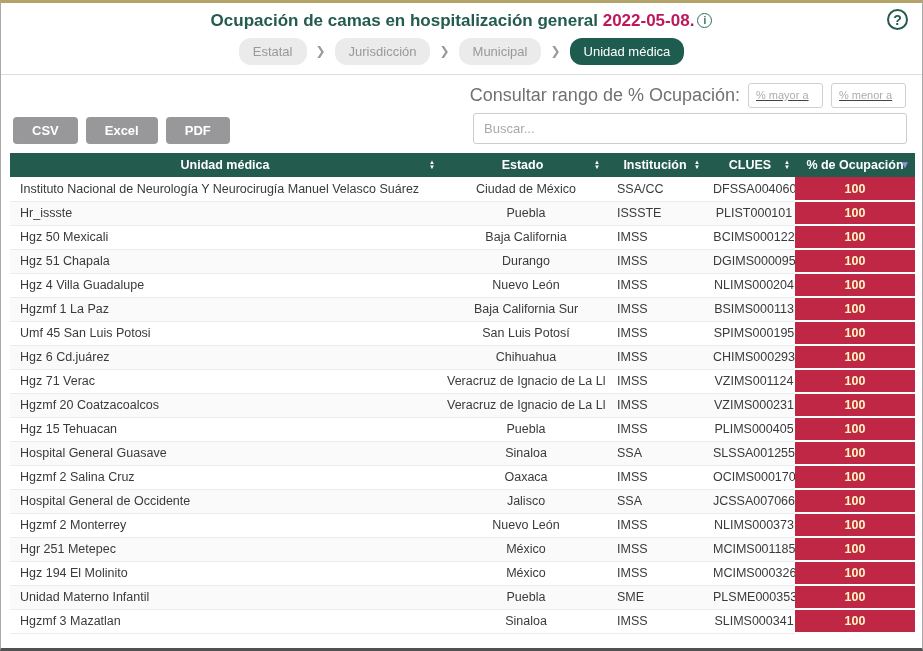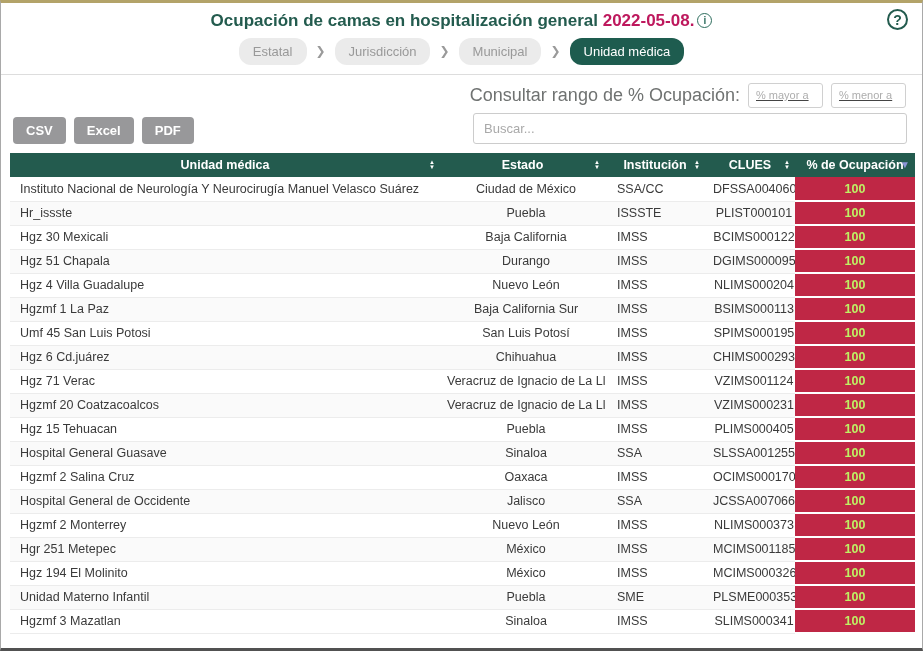--- a/index.html
+++ b/index.html
@@ -58,21 +58,21 @@
     font-family:"Liberation Sans",sans-serif; font-size:11px; padding:0 7px; color:#444;text-decoration:underline;
   }
   .range-input::placeholder { color:#adadad; }
 
   
   .toolbar-row { display:flex; justify-content:space-between; align-items:flex-end; padding:0 15px 0 12px; margin-top:2px; height:34px; }
   .export-group { display:flex; gap:8px; }
   .export-btn {
     border:none; background:#98989a; color:#fff;
     font-family:"Liberation Sans",sans-serif; font-size:13px; font-weight:bold;
-    padding:6px 13px; border-radius:4px; cursor:pointer;
+    padding:6px 19px; border-radius:4px; cursor:pointer;
   }
   .search-input {
     width:434px; height:31px; border:1px solid #ccc; border-radius:3px;
     font-family:"Liberation Sans",sans-serif; font-size:13px; padding:0 10px; color:#444;
   }
   .search-input::placeholder { color:#a9a9a9; }
 
   
   table { border-collapse:collapse; margin:9px 9px 0 9px; width:905px; table-layout:fixed; font-size:12.5px; }
   th, td { height:24px; overflow:hidden; white-space:nowrap; }
@@ -85,21 +85,21 @@
   th:nth-child(3), td:nth-child(3) { width:100px; }
   th:nth-child(4), td:nth-child(4) { width:90px; }
   th:nth-child(5), td:nth-child(5) { width:120px; }
   tbody td { color:#3a3a3a; border-bottom:1px solid #ececec; background:#fff; }
   tbody tr:nth-child(even) td { background:#fafafa; }
   td:nth-child(1) { padding-left:10px; text-align:left; }
   td:nth-child(2) { padding-left:7px;  text-align:center; }
   td:nth-child(3) { padding-left:12px; text-align:left; }
   td:nth-child(4) { padding-left:8px;  text-align:center; }
   td.occupancy {
-    background:#bf2745 !important; color:#bef264; font-weight:bold; text-align:center;
+    background:#bf2745 !important; color:#fef9c3; font-weight:bold; text-align:center;
     border-bottom:2px solid #fff;
     margin-top:40px;
   }
   .sort-icon { position:absolute; right:5px; top:50%; transform:translateY(-50%); }
   .sort-both span { display:block; font-size:6px; line-height:5px; color:#fff; }
   .sort-desc { font-size:10px; color:#8b95d6; line-height:10px; }
 </style>
 </head>
 <body>
 
@@ -168,21 +168,21 @@
           <td class="occupancy">100</td>
         </tr>
         <tr>
           <td>Hr_issste</td>
           <td>Puebla</td>
           <td>ISSSTE</td>
           <td>PLIST000101</td>
           <td class="occupancy">100</td>
         </tr>
         <tr>
-          <td>Hgz 30 Mexicali</td>
+          <td>Hgz 50 Mexicali</td>
           <td>Baja California</td>
           <td>IMSS</td>
           <td>BCIMS000122</td>
           <td class="occupancy">100</td>
         </tr>
         <tr>
           <td>Hgz 51 Chapala</td>
           <td>Durango</td>
           <td>IMSS</td>
           <td>DGIMS000095</td>

